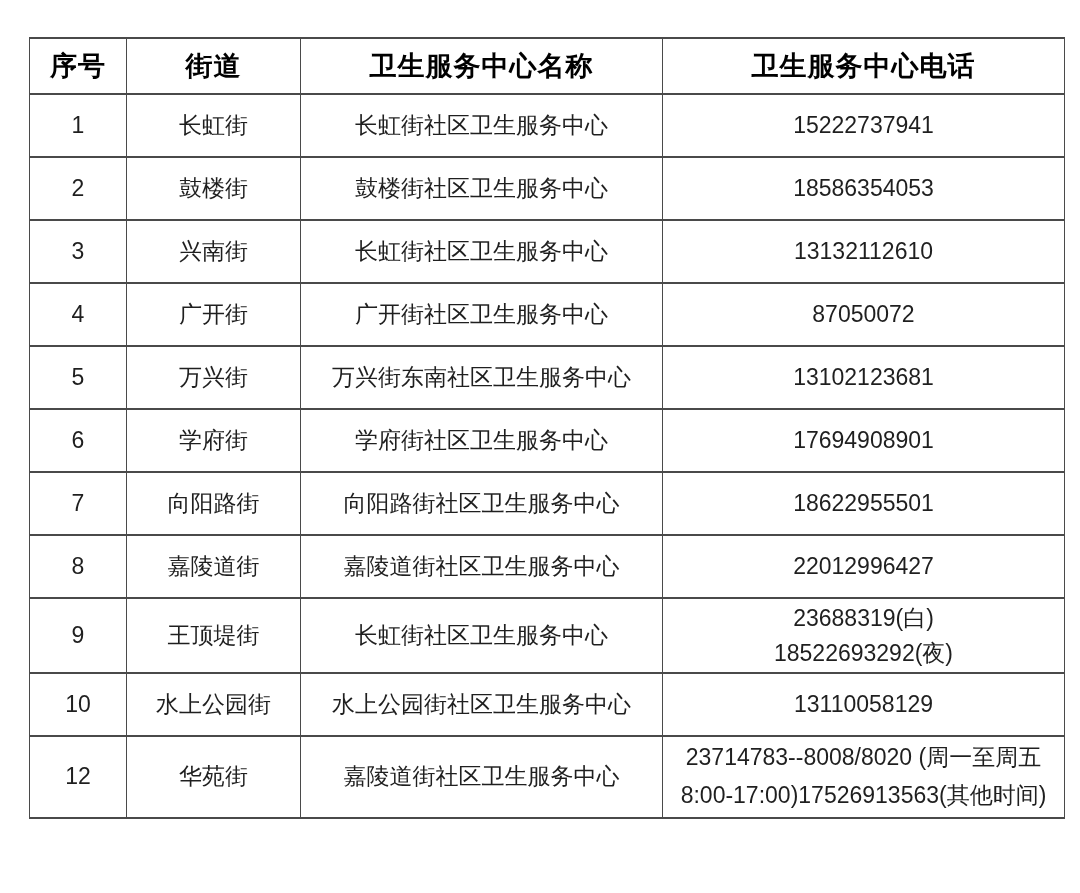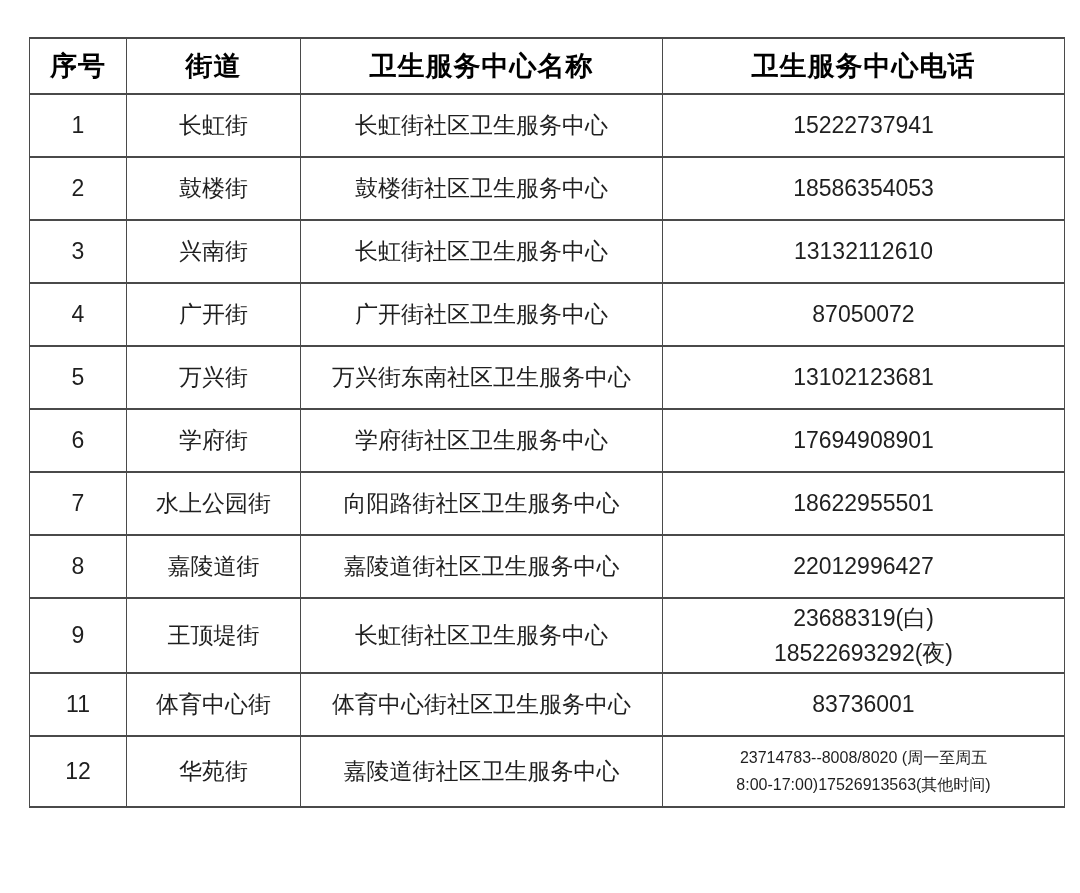--- a/index.html
+++ b/index.html
@@ -49,21 +49,21 @@
     font-weight: bold;
     color: #000000;
     letter-spacing: 1px;
   }
   .tbl td {
     font-size: 23px;
     color: #1f1f1f;
   }
   td.phone, td.no { font-family: "Liberation Sans", "DejaVu Sans", sans-serif; }
   td.phone { white-space: pre-line; line-height: 1.5; }
-  td.phone.sm { font-size: 16px; line-height: 1.65; margin-top: 24px; }
+  td.phone.sm { font-size: 23px; line-height: 1.65; margin-top: 24px; }
 </style>
 </head>
 <body>
 
 <div class="page">
   <table class="tbl">
     <colgroup>
       <col class="c1">
         <col class="c2">
         <col class="c3">
@@ -109,42 +109,42 @@
         <td class="phone">13102123681</td>
       </tr>
       <tr>
         <td class="no">6</td>
         <td class="street">学府街</td>
         <td class="center">学府街社区卫生服务中心</td>
         <td class="phone">17694908901</td>
       </tr>
       <tr>
         <td class="no">7</td>
-        <td class="street">水上公园街</td>
+        <td class="street">向阳路街</td>
         <td class="center">向阳路街社区卫生服务中心</td>
         <td class="phone">18622955501</td>
       </tr>
       <tr>
         <td class="no">8</td>
         <td class="street">嘉陵道街</td>
         <td class="center">嘉陵道街社区卫生服务中心</td>
         <td class="phone">22012996427</td>
       </tr>
       <tr class="tall-9">
         <td class="no">9</td>
         <td class="street">王顶堤街</td>
         <td class="center">长虹街社区卫生服务中心</td>
         <td class="phone">23688319(白)
 18522693292(夜)</td>
       </tr>
       <tr>
-        <td class="no">11</td>
-        <td class="street">体育中心街</td>
-        <td class="center">体育中心街社区卫生服务中心</td>
-        <td class="phone">83736001</td>
+        <td class="no">10</td>
+        <td class="street">水上公园街</td>
+        <td class="center">水上公园街社区卫生服务中心</td>
+        <td class="phone">13110058129</td>
       </tr>
       <tr class="tall-12">
         <td class="no">12</td>
         <td class="street">华苑街</td>
         <td class="center">嘉陵道街社区卫生服务中心</td>
         <td class="phone sm">23714783--8008/8020 (周一至周五
 8:00-17:00)17526913563(其他时间)</td>
       </tr>
     </tbody>
   </table>

